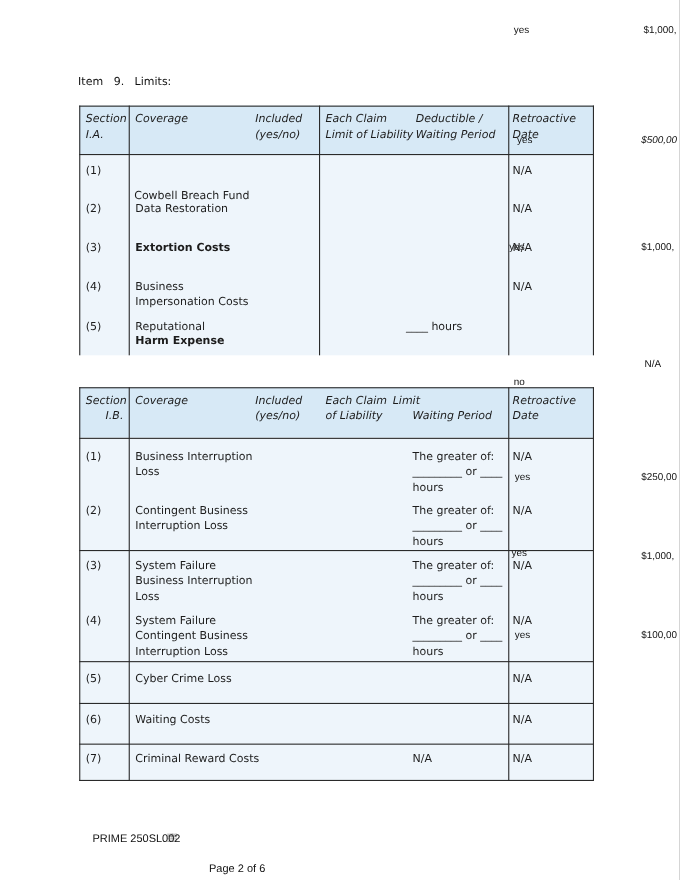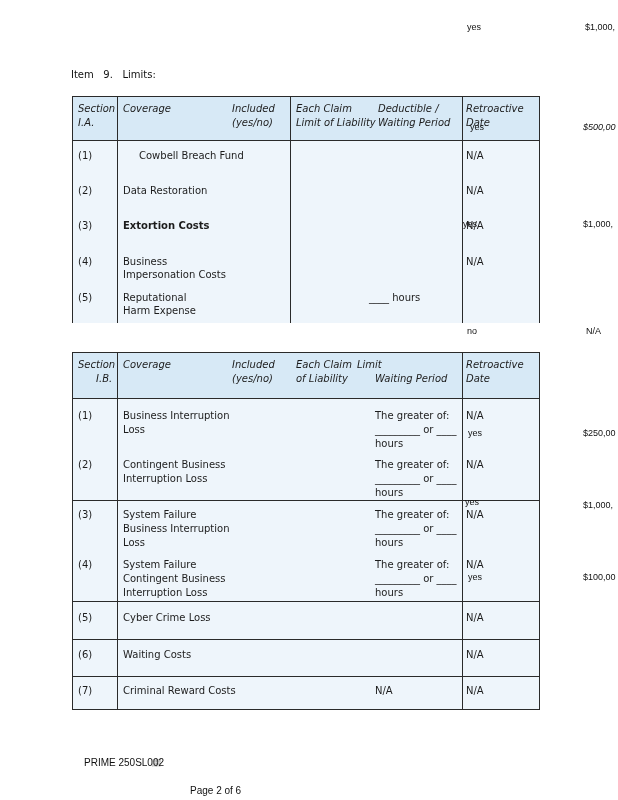--- a/index.html
+++ b/index.html
@@ -50,21 +50,21 @@
     <div class="hcell" style="left:160px;top:20px;">(yes/no)</div>
     <div class="hcell" style="left:224px;top:6px;">Each Claim</div>
     <div class="hcell" style="left:224px;top:20px;">Limit of Liability</div>
     <div class="hcell" style="left:306px;top:6px;">Deductible /</div>
     <div class="hcell" style="left:306px;top:20px;">Waiting Period</div>
     <div class="hcell" style="left:394px;top:6px;">Retroactive</div>
     <div class="hcell" style="left:394px;top:20px;">Date</div>
 
     <div class="row" style="top:53px;">
       <span class="cell" style="left:6px;">(1)</span>
-      <span class="cell" style="left:67px;">Cowbell Breach Fund</span>
+      <span class="cell" style="left:50px;margin-top:23px;">Cowbell Breach Fund</span>
       <span class="cell" style="left:394px;">N/A</span>
     </div>
     <div class="row" style="top:88px;">
       <span class="cell" style="left:6px;">(2)</span>
       <span class="cell" style="left:51px;">Data Restoration</span>
       <span class="cell" style="left:394px;">N/A</span>
     </div>
     <div class="row" style="top:123px;">
       <span class="cell" style="left:6px;">(3)</span>
       <span class="cell" style="left:51px;font-weight:bold;">Extortion Costs</span>
@@ -72,21 +72,21 @@
     </div>
     <div class="row" style="top:159px;">
       <span class="cell" style="left:6px;">(4)</span>
       <span class="cell" style="left:51px;top:0;">Business</span>
       <span class="cell" style="left:51px;top:13px;">Impersonation Costs</span>
       <span class="cell" style="left:394px;">N/A</span>
     </div>
     <div class="row" style="top:195px;">
       <span class="cell" style="left:6px;">(5)</span>
       <span class="cell" style="left:51px;top:0;">Reputational</span>
-      <span class="cell" style="left:51px;top:13px;">Harm Expense</span>
+      <span class="cell" style="left:51px;top:13px;font-weight:bold;">Harm Expense</span>
       <span class="cell" style="left:297px;">____ hours</span>
     </div>
   </div>
 
   <div class="tbl" id="t2">
     <div class="thead"></div>
     <div class="tbody"></div>
 
     <div class="hline" style="top:0;"></div>
     <div class="hline" style="top:46px;"></div>
@@ -167,21 +167,21 @@
       <span class="cell" style="left:394px;">N/A</span>
     </div>
   </div>
 
   <span class="ovl" style="left:467px;top:22px;">yes</span>
   <span class="ovl" style="left:585px;top:22px;">$1,000,</span>
   <span class="ovl" style="left:470px;top:122px;">yes</span>
   <span class="ovl" style="left:583px;top:122px;font-style:italic;">$500,00</span>
   <span class="ovl" style="left:463px;top:219px;">yes</span>
   <span class="ovl" style="left:583px;top:219px;">$1,000,</span>
-  <span class="ovl" style="left:467px;top:326px;text-align:right;">no</span>
+  <span class="ovl" style="left:467px;top:342px;text-align:right;">no</span>
   <span class="ovl" style="left:586px;top:326px;">N/A</span>
   <span class="ovl" style="left:468px;top:428px;">yes</span>
   <span class="ovl" style="left:583px;top:428px;">$250,00</span>
   <span class="ovl" style="left:465px;top:497px;">yes</span>
   <span class="ovl" style="left:583px;top:500px;">$1,000,</span>
   <span class="ovl" style="left:468px;top:572px;">yes</span>
   <span class="ovl" style="left:583px;top:572px;">$100,00</span>
 
   <span class="footer" style="left:72px;padding-left:12px;">PRIME 250SL002</span>
   <span class="footer tiny" style="left:152px;top:759px;">▒▒</span>

